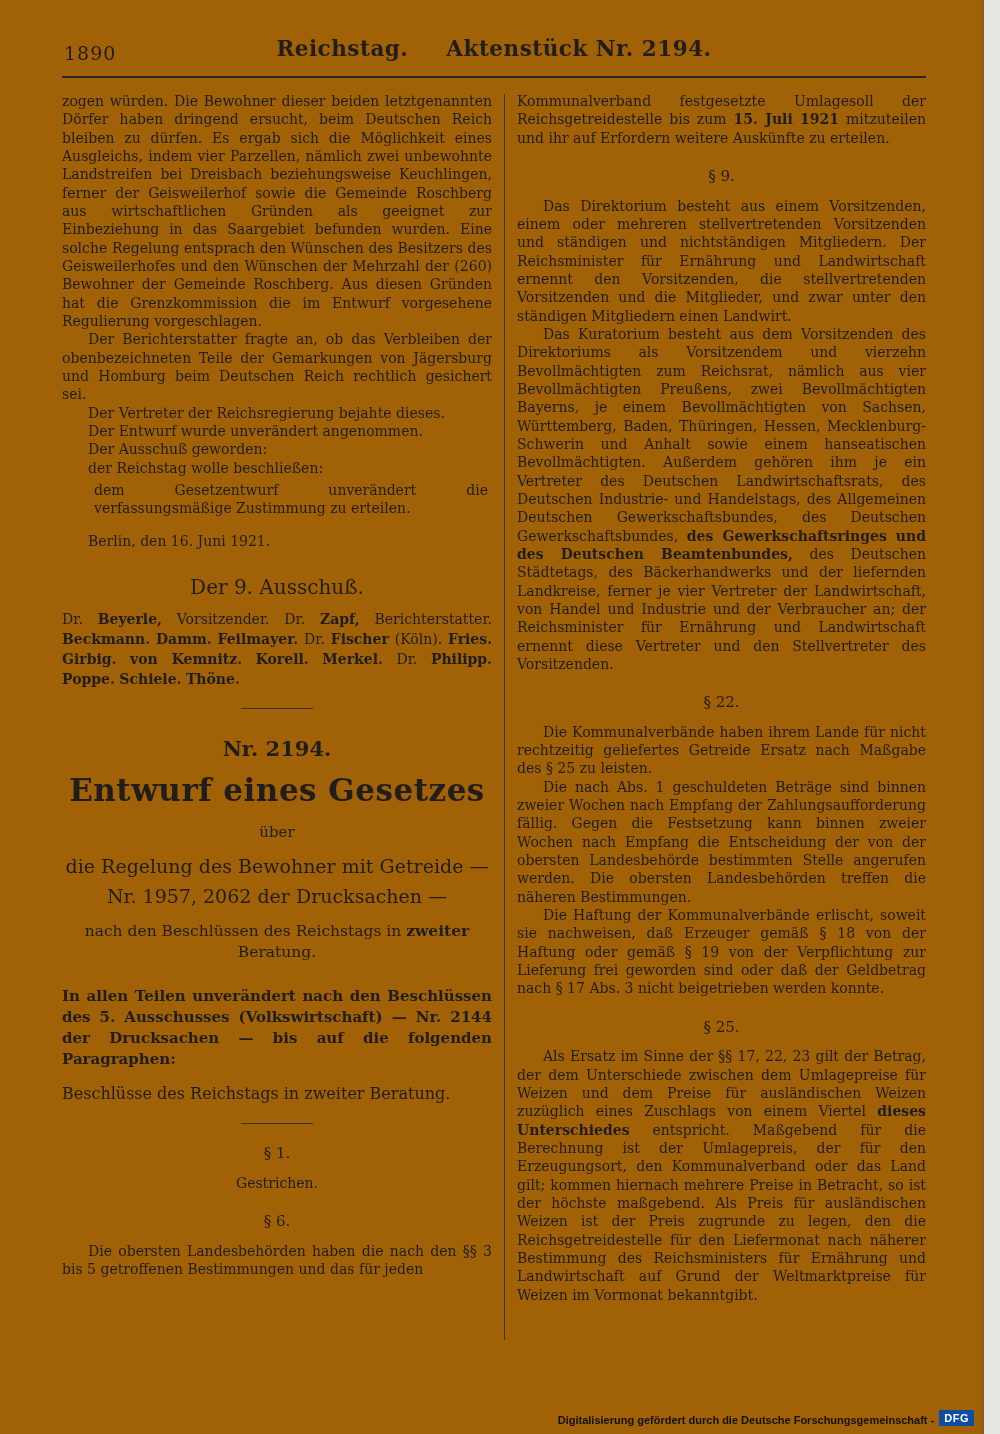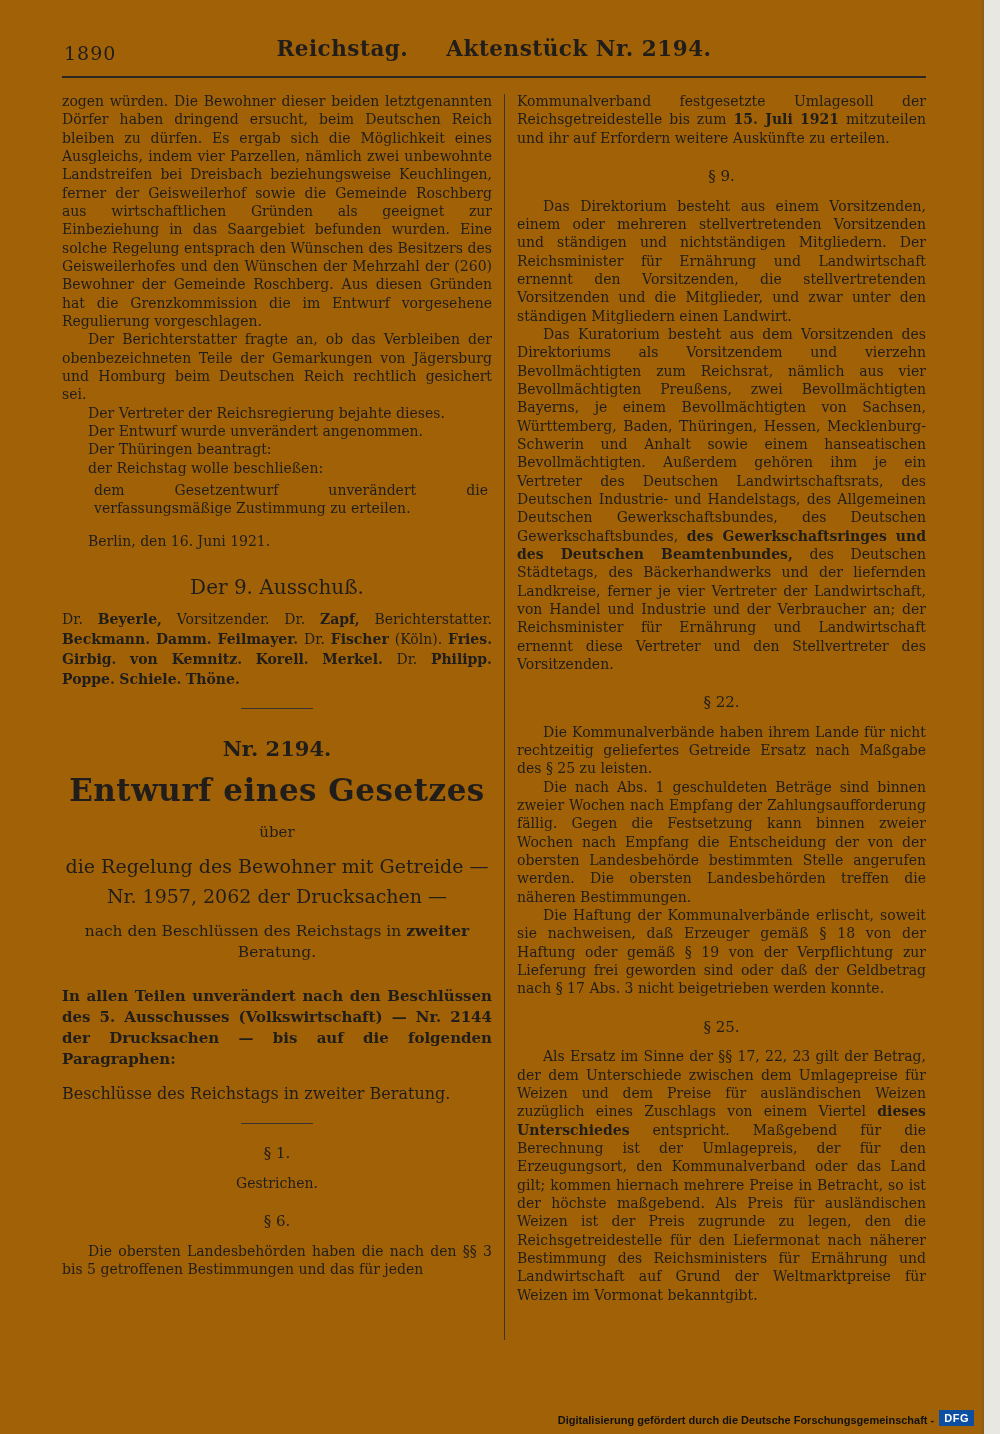--- a/index.html
+++ b/index.html
@@ -90,21 +90,21 @@
   </div>
 
   <div class="head-rule"></div>
 
   <div class="columns">
     <div class="col-left" id="col-left">
         <div class="blk para"><span>zogen würden.  Die Bewohner dieser beiden letztgenannten Dörfer haben dringend ersucht, beim Deutschen Reich bleiben zu dürfen.  Es ergab sich die Möglichkeit eines Ausgleichs, indem vier Parzellen, nämlich zwei unbewohnte Landstreifen bei Dreisbach beziehungsweise Keuchlingen, ferner der Geisweilerhof sowie die Gemeinde Roschberg aus wirtschaftlichen Gründen als geeignet zur Einbeziehung in das Saargebiet befunden wurden.  Eine solche Regelung entsprach den Wünschen des Besitzers des Geisweilerhofes und den Wünschen der Mehrzahl der (260) Bewohner der Gemeinde Roschberg.  Aus diesen Gründen hat die Grenzkommission die im Entwurf vorgesehene Regulierung vorgeschlagen.</span></div>
         <div class="blk parai"><span>Der Berichterstatter fragte an, ob das Verbleiben der obenbezeichneten Teile der Gemarkungen von Jägersburg und Homburg beim Deutschen Reich rechtlich gesichert sei.</span></div>
         <div class="blk parai"><span>Der Vertreter der Reichsregierung bejahte dieses.</span></div>
         <div class="blk parai"><span>Der Entwurf wurde unverändert angenommen.</span></div>
-        <div class="blk parai"><span>Der Thüringen beantragt:</span></div>
+        <div class="blk parai"><span>Der Ausschuß geworden:</span></div>
         <div class="blk parai"><span>der Reichstag wolle beschließen:</span></div>
         <div class="blk quote"><span>dem Gesetzentwurf unverändert die verfassungsmäßige Zustimmung zu erteilen.</span></div>
         <div class="blk dateline"><span>Berlin, den 16. Juni 1921.</span></div>
         <div class="blk committee-head"><span>Der 9. Ausschuß.</span></div>
         <div class="blk names"><span>Dr. </span><span class="b">Beyerle,</span><span> Vorsitzender.   Dr. </span><span class="b">Zapf,</span><span> Berichterstatter. </span><span class="b">Beckmann.</span><span>   </span><span class="b">Damm.</span><span>   </span><span class="b">Feilmayer.</span><span>   Dr. </span><span class="b">Fischer</span><span> (Köln).  </span><span class="b">Fries.</span><span>   </span><span class="b">Girbig.</span><span>   </span><span class="b">von Kemnitz.</span><span>   </span><span class="b">Korell.</span><span>  </span><span class="b">Merkel.</span><span>   Dr. </span><span class="b">Philipp.</span><span>   </span><span class="b">Poppe.</span><span>   </span><span class="b">Schiele.</span><span>   </span><span class="b">Thöne.</span></div>
         <div class="rule-center"></div>
         <div class="blk nr-head"><span>Nr. 2194.</span></div>
         <div class="blk law-title"><span>Entwurf eines Gesetzes</span></div>
         <div class="blk ueber"><span>über</span></div>
         <div class="blk sub"><span>die Regelung des Bewohner mit Getreide —</span></div>

